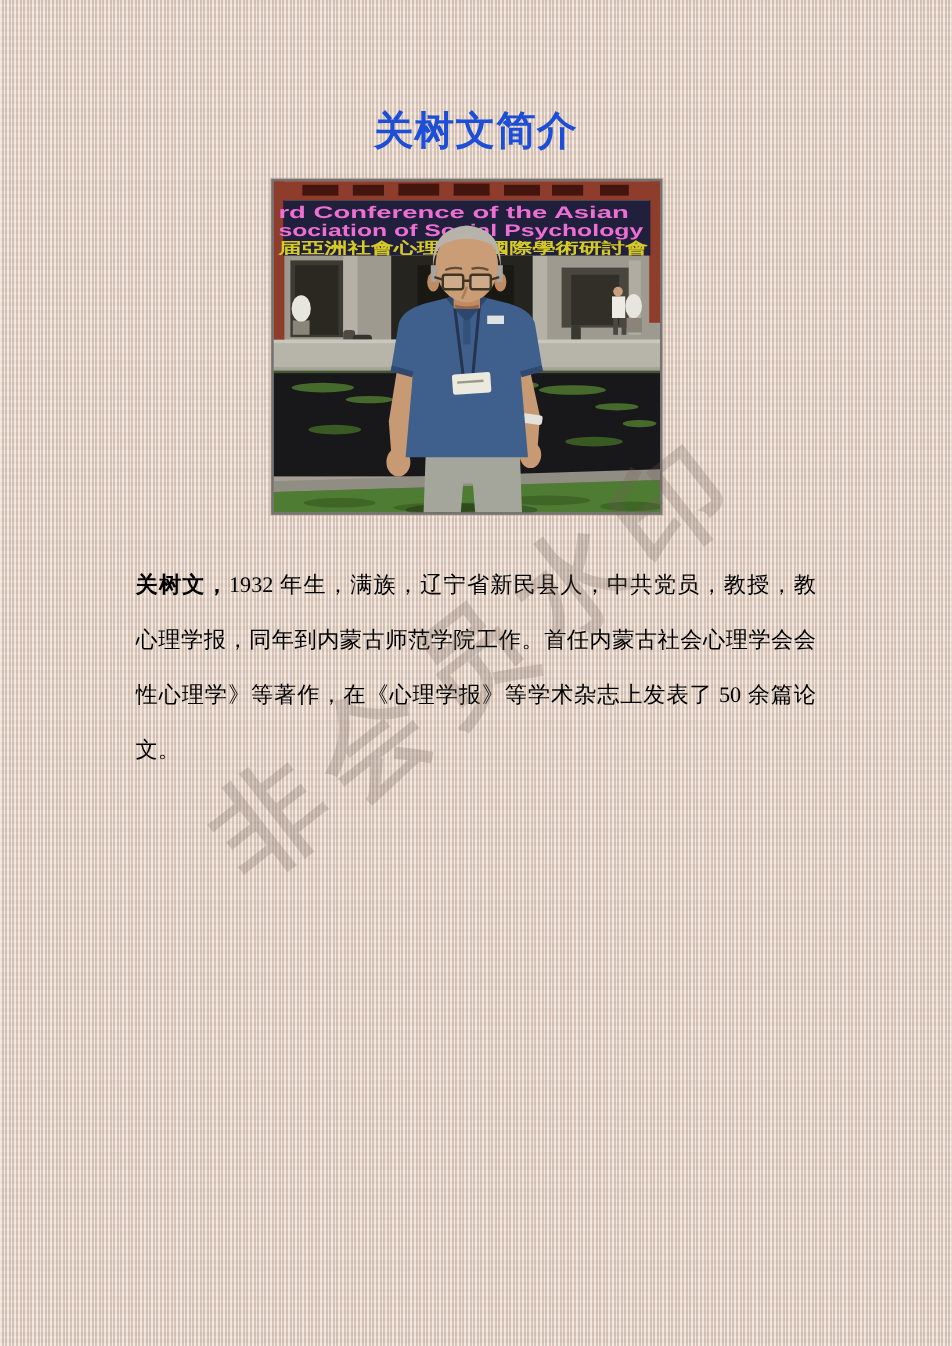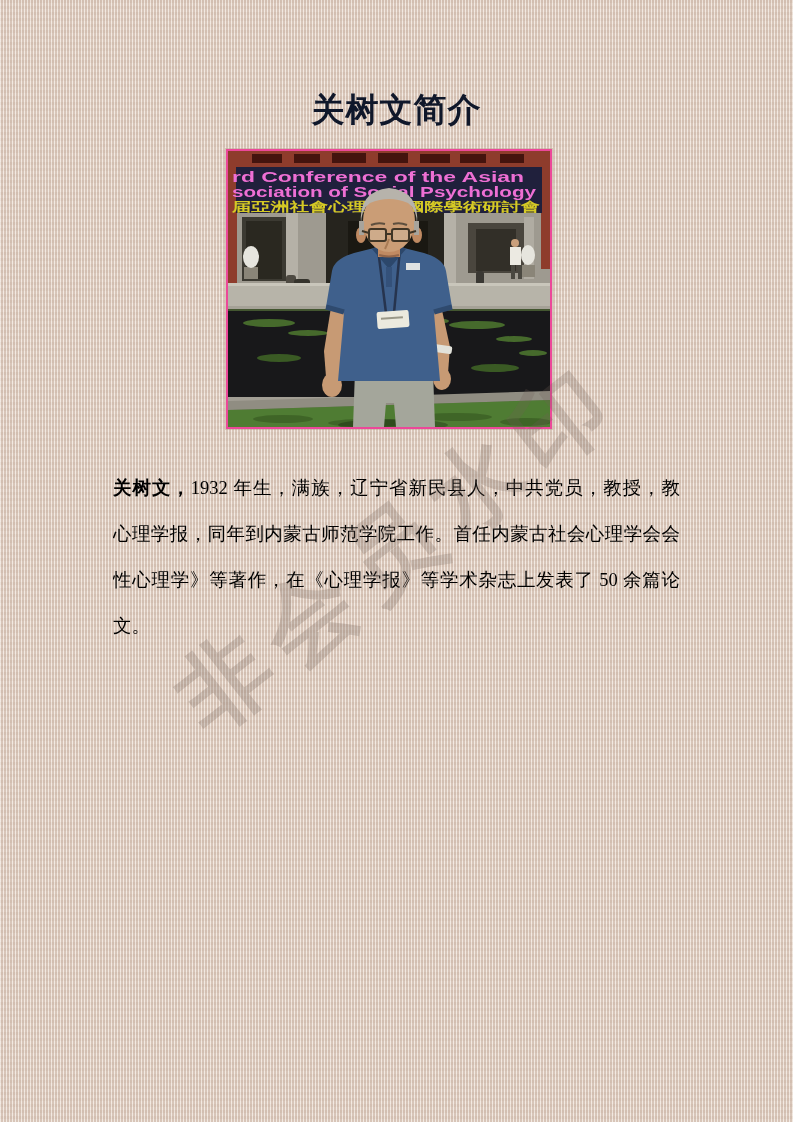--- a/index.html
+++ b/index.html
@@ -8,25 +8,25 @@
     background-color:#dcccc0;
     background-image:
       repeating-linear-gradient(0deg, rgba(255,255,255,.05) 0 3px, rgba(150,118,98,.05) 3px 6px),
       repeating-linear-gradient(90deg, rgba(255,250,244,.62) 0px, rgba(255,250,244,.62) 1.4px, rgba(203,178,162,.38) 1.4px, rgba(203,178,162,.38) 3px);
     font-family:"Liberation Serif", serif;
   }
   .page{position:relative;width:793px;height:1122px;overflow:hidden;}
   .title{
     position:absolute;top:90px;left:0;right:0;margin:0;
     text-align:center;font-size:33px;line-height:40px;font-weight:bold;
-    color:#0f172a;letter-spacing:1px;
+    color:#1d4ed8;letter-spacing:1px;
   }
   .photo-frame{
     position:absolute;left:226px;top:149px;
-    padding:2px;background:#ec4899;
+    padding:2px;background:#737373;
     box-shadow:0 0 0 1px rgba(185,155,140,.45);
     line-height:0;
   }
   .bio{
     position:absolute;left:113px;top:465px;width:567px;
     font-size:18.5px;color:#000000;
   }
   .bio-line{
     height:46px;line-height:46px;overflow:hidden;
     text-align:justify;text-align-last:justify;

